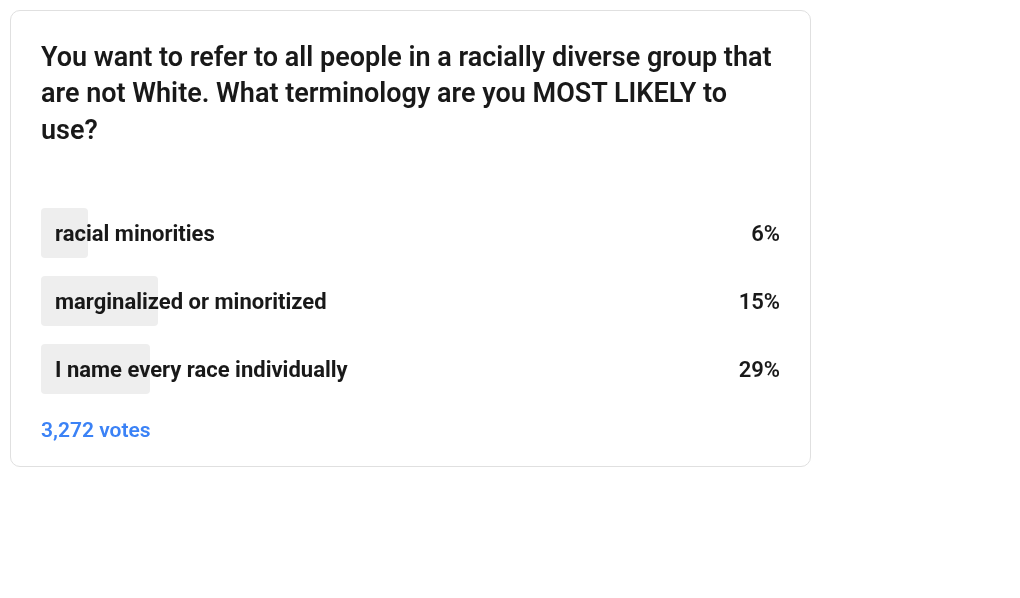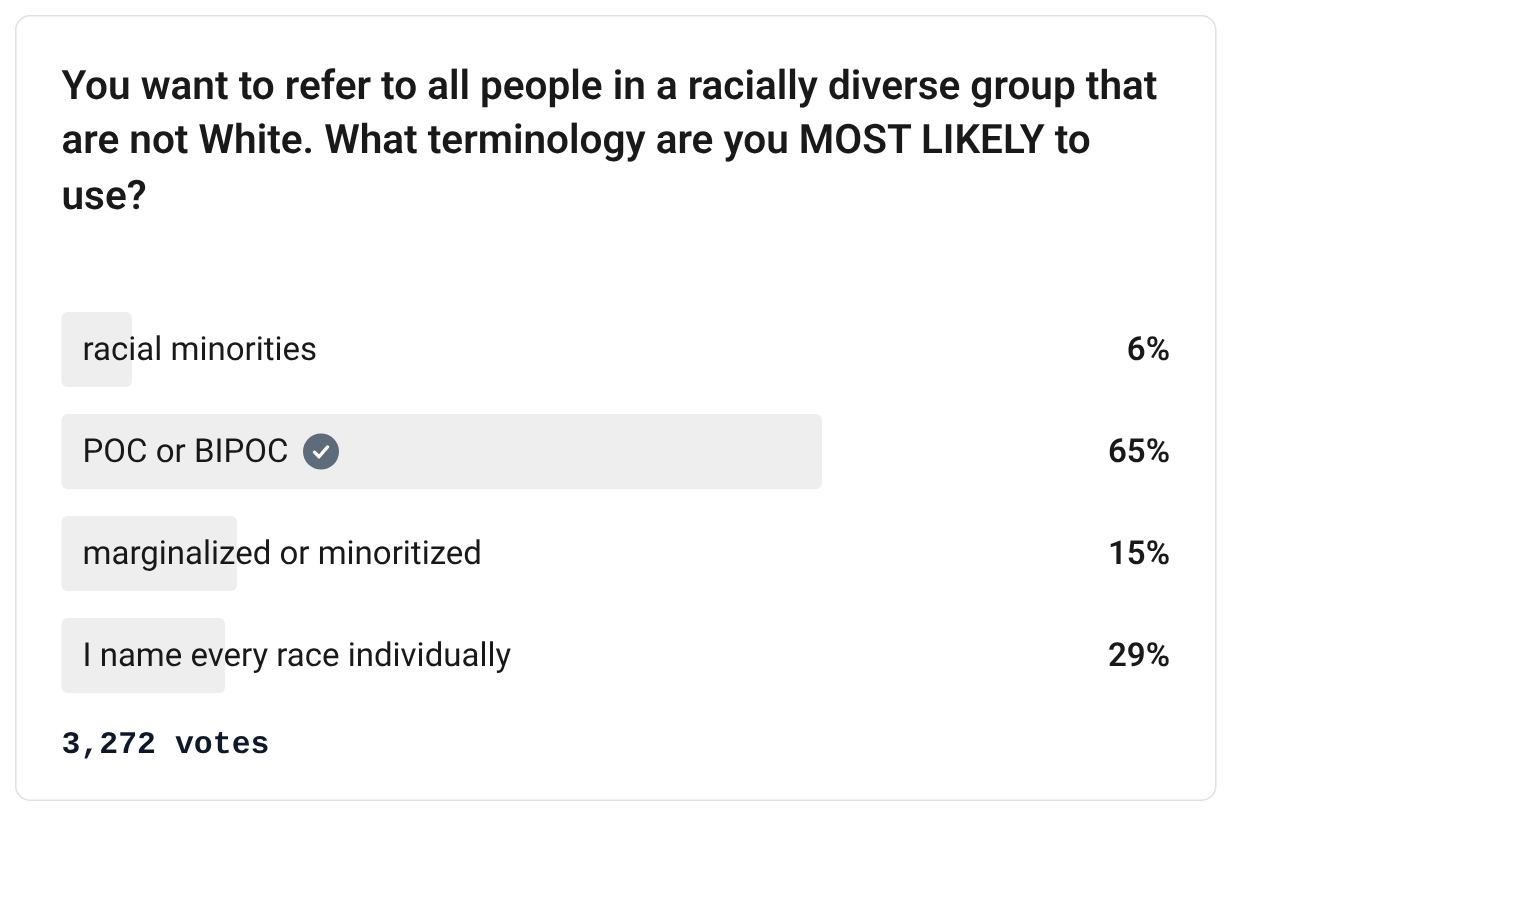--- a/index.html
+++ b/index.html
@@ -36,21 +36,21 @@
     position: absolute;
     left: 0; top: 0; bottom: 0;
     background: #eeeeee;
     border-radius: 4px;
     min-width: 4px;
   }
   .label {
     position: relative;
     z-index: 1;
     font-size: 22px;
-    font-weight: 400;
+    font-weight: 700;
     margin-left: 14px;
     display: flex;
     align-items: center;
     gap: 10px;
     color: #000000e6;
   }
   .pct {
     position: relative;
     z-index: 1;
     margin-left: auto;
@@ -64,55 +64,42 @@
     background: #5e6b7a;
     display: inline-flex;
     align-items: center;
     justify-content: center;
     flex-shrink: 0;
   }
   .check-badge svg { width: 14px; height: 14px; }
   .votes {
     font-size: 21px;
     font-weight: 600;
-    color: #0f172a;
+    color: #3b82f6;
     cursor: pointer;
     display: inline-block;
-    font-family: Liberation Mono, monospace;
   }
   
 </style>
 </head>
 <body>
 
 <div class="card">
   <h1 class="question">You want to refer to all people in a racially diverse group that are not White. What terminology are you MOST LIKELY to use?</h1>
 
   <div class="options">
 
     <div class="option">
       <div class="bar" style="width: 47px;"></div>
       <div class="label">
         <span>racial minorities</span>
       </div>
       <div class="pct">6%</div>
     </div>
 
-    <div class="option">
-      <div class="bar" style="width: 507px;"></div>
-      <div class="label">
-        <span>POC or BIPOC</span>
-        <span class="check-badge">
-          <svg viewBox="0 0 16 16" fill="none" stroke="#ffffff" stroke-width="2.5" stroke-linecap="round" stroke-linejoin="round">
-            <polyline points="3,8.5 6.5,12 13,4.5"></polyline>
-          </svg>
-        </span>
-      </div>
-      <div class="pct">65%</div>
-    </div>
 
     <div class="option">
       <div class="bar" style="width: 117px;"></div>
       <div class="label">
         <span>marginalized or minoritized</span>
       </div>
       <div class="pct">15%</div>
     </div>
 
     <div class="option">

